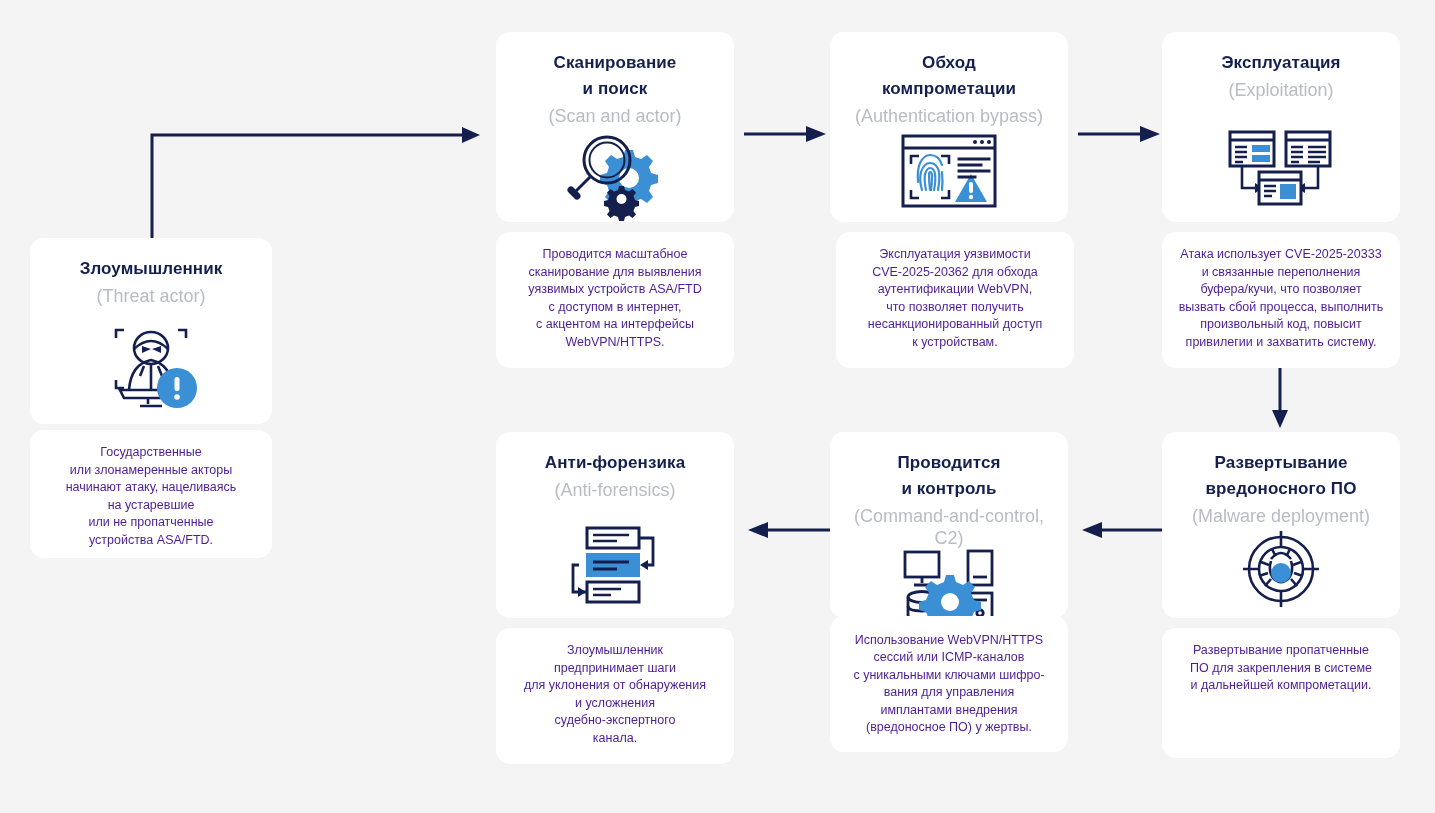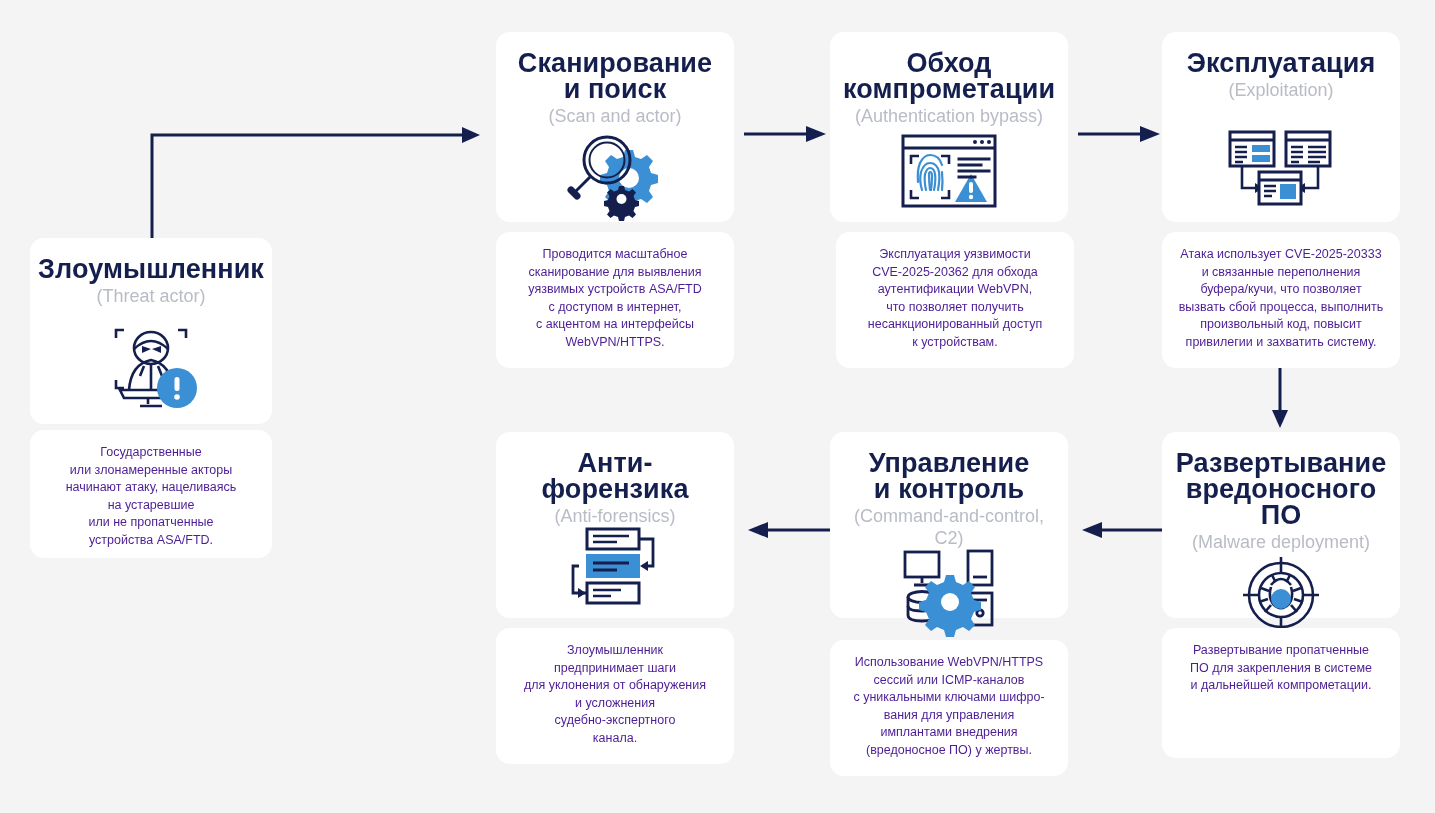--- a/index.html
+++ b/index.html
@@ -21,21 +21,21 @@
     display:flex;
     flex-direction:column;
     align-items:center;
   }
   .title-card{padding:18px 12px 10px;}
   .desc-card{padding:14px 12px;justify-content:flex-start;}
 
   .c-title{
     color:#141f4e;
     font-weight:700;
-    font-size:27px;
+    font-size:17px;
     line-height:26px;
     text-align:center;
     letter-spacing:.1px;
     white-space:pre-line;
   }
   .c-sub{
     color:#b9bcc6;
     font-weight:400;
     font-size:18px;
     line-height:22px;
@@ -278,21 +278,21 @@
       </svg>
     </div>
   </div>
   <div class="card desc-card" style="left:1162px;top:628px;width:238px;height:130px;">
     <div class="c-desc">Развертывание пропатченные
 ПО для закрепления в системе
 и дальнейшей компрометации.</div>
   </div>
 
   <div class="card title-card" style="left:830px;top:432px;width:238px;height:186px;">
-    <div class="c-title">Управление
+    <div class="c-title">Проводится
 и контроль</div>
     <div class="c-sub">(Command-and-control, C2)</div>
     <div class="icon-wrap">
       <svg width="94" height="78" viewBox="0 0 94 78">
         <g fill="none" stroke="#141f4e" stroke-width="2.8">
           <rect x="3" y="3" width="34" height="25"></rect>
           <path d="M20,28 L20,34 M12,36 L28,36"></path>
           <rect x="66" y="2" width="24" height="34"></rect>
           <path d="M71,28 L85,28"></path>
           <rect x="66" y="44" width="24" height="32"></rect>
@@ -300,21 +300,21 @@
           <circle cx="78" cy="64" r="3.2"></circle>
           <ellipse cx="20" cy="48" rx="14" ry="5.5"></ellipse>
           <path d="M6,48 v18 q0,6 14,6 q14,0 14,-6 v-18"></path>
           <path d="M6,57 q0,5 14,5 q14,0 14,-5"></path>
         </g>
         <path d="M44,26 h8 l2,7 7,3 6,-4 6,6 -4,6 3,7 7,2 v8 l-7,2 -3,7 4,6 -6,6 -6,-4 -7,3 -2,7 h-8 l-2,-7 -7,-3 -6,4 -6,-6 4,-6 -3,-7 -7,-2 v-8 l7,-2 3,-7 -4,-6 6,-6 6,4 7,-3 z" fill="#3b8fd4"></path>
         <circle cx="48" cy="53" r="9" fill="#ffffff"></circle>
       </svg>
     </div>
   </div>
-  <div class="card desc-card" style="left:830px;top:640px;width:238px;height:136px;">
+  <div class="card desc-card" style="left:830px;top:616px;width:238px;height:136px;justify-content:center;">
     <div class="c-desc">Использование WebVPN/HTTPS
 сессий или ICMP-каналов
 с уникальными ключами шифро-
 вания для управления
 имплантами внедрения
 (вредоносное ПО) у жертвы.</div>
   </div>
 
   <div class="card title-card" style="left:496px;top:432px;width:238px;height:186px;">
     <div class="c-title">Анти-форензика</div>

